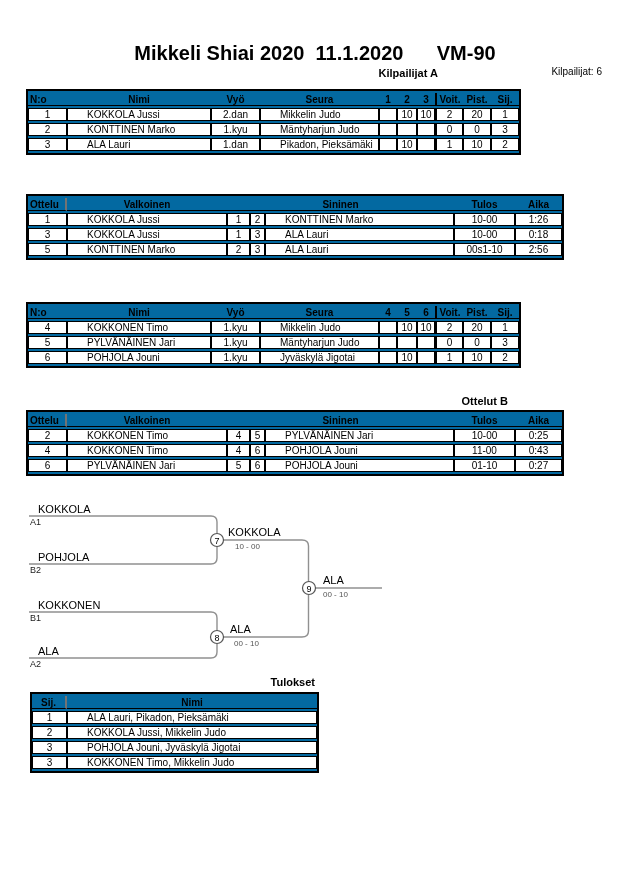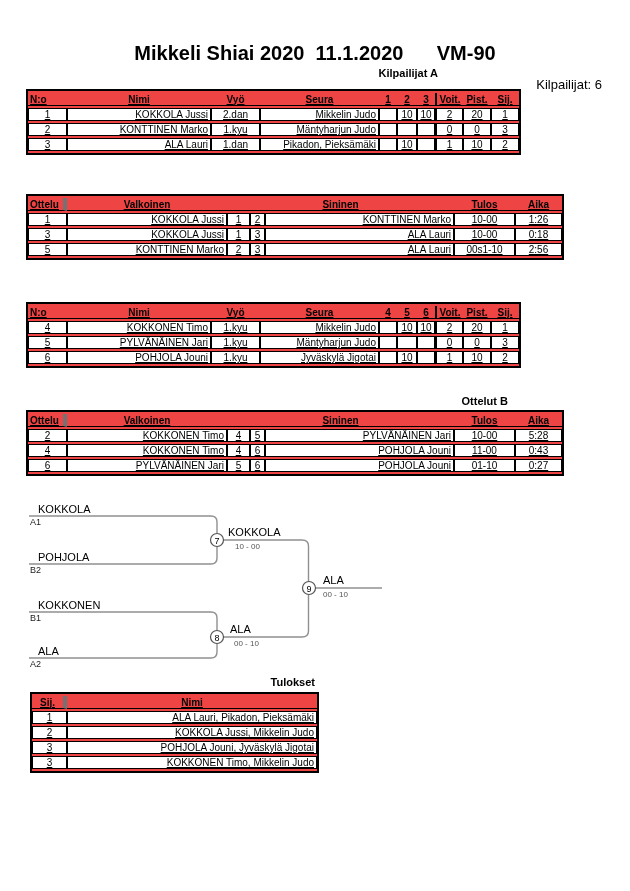--- a/index.html
+++ b/index.html
@@ -1,33 +1,33 @@
 <!DOCTYPE html>
 <html><head>
 <meta charset="utf-8">
 <style>
   html,body{margin:0;padding:0;background:#fff;}
   .page{position:relative;width:630px;height:891px;background:#fff;overflow:hidden;
         font-family:"Liberation Sans",sans-serif;color:#000;}
   .abs{position:absolute;}
   .title{top:42px;left:0;width:630px;text-align:center;font-size:20px;font-weight:bold;white-space:pre;}
-  .comp{top:77px;right:28px;font-size:13px;margin-left:36px;}
+  .comp{top:66px;right:28px;font-size:10px;margin-left:36px;}
   .sec-label{font-size:11px;font-weight:bold;text-align:right;white-space:nowrap;}
 
   table.tbl{position:absolute;border-collapse:separate;border-spacing:0 2px;
-            border:2px solid #000;table-layout:fixed;background:#ef4444;text-decoration:underline;}
+            border:2px solid #000;table-layout:fixed;background:#0369a1;}
   .tbl th{font-size:10px;font-weight:bold;border:none;border-bottom:1px solid #000;
           height:13px;padding:0 2px;text-align:center;overflow:hidden;white-space:nowrap;box-sizing:border-box;}
   .tbl td{font-size:10px;border:1px solid #000;height:13px;padding:0 2px;text-align:center;
           overflow:hidden;white-space:nowrap;background:#fff;box-sizing:border-box;}
   .tbl .al{text-align:left;}
-  .tbl td.al{padding-left:19px;text-align:right;}
+  .tbl td.al{padding-left:19px;}
   th.sep{border-left:2px solid #000;}
   td.sep{border-left-width:2px;}
-  th.hdiv{border-right:4px solid #737373;}
+  th.hdiv{border-right:2px solid #737373;}
 
   .bracket{left:0;top:495px;width:430px;height:195px;}
   .b-svg{position:absolute;left:0;top:0;}
   .b-name{position:absolute;font-size:11px;white-space:nowrap;color:#000;}
   .b-seed{position:absolute;font-size:9px;white-space:nowrap;color:#222;}
   .b-score{position:absolute;font-size:8px;white-space:nowrap;color:#555;}
   .b-circle-num{font-size:9px;font-family:"Liberation Sans",sans-serif;fill:#000;text-anchor:middle;}
 </style>
 </head>
 <body>
@@ -243,21 +243,21 @@
       </tr>
     </thead>
     <tbody>
       <tr>
         <td>2</td>
         <td class="al">KOKKONEN Timo</td>
         <td>4</td>
         <td>5</td>
         <td class="al">PYLVÄNÄINEN Jari</td>
         <td>10-00</td>
-        <td>5:28</td>
+        <td>0:25</td>
       </tr>
       <tr>
         <td>4</td>
         <td class="al">KOKKONEN Timo</td>
         <td>4</td>
         <td>6</td>
         <td class="al">POHJOLA Jouni</td>
         <td>11-00</td>
         <td>0:43</td>
       </tr>

